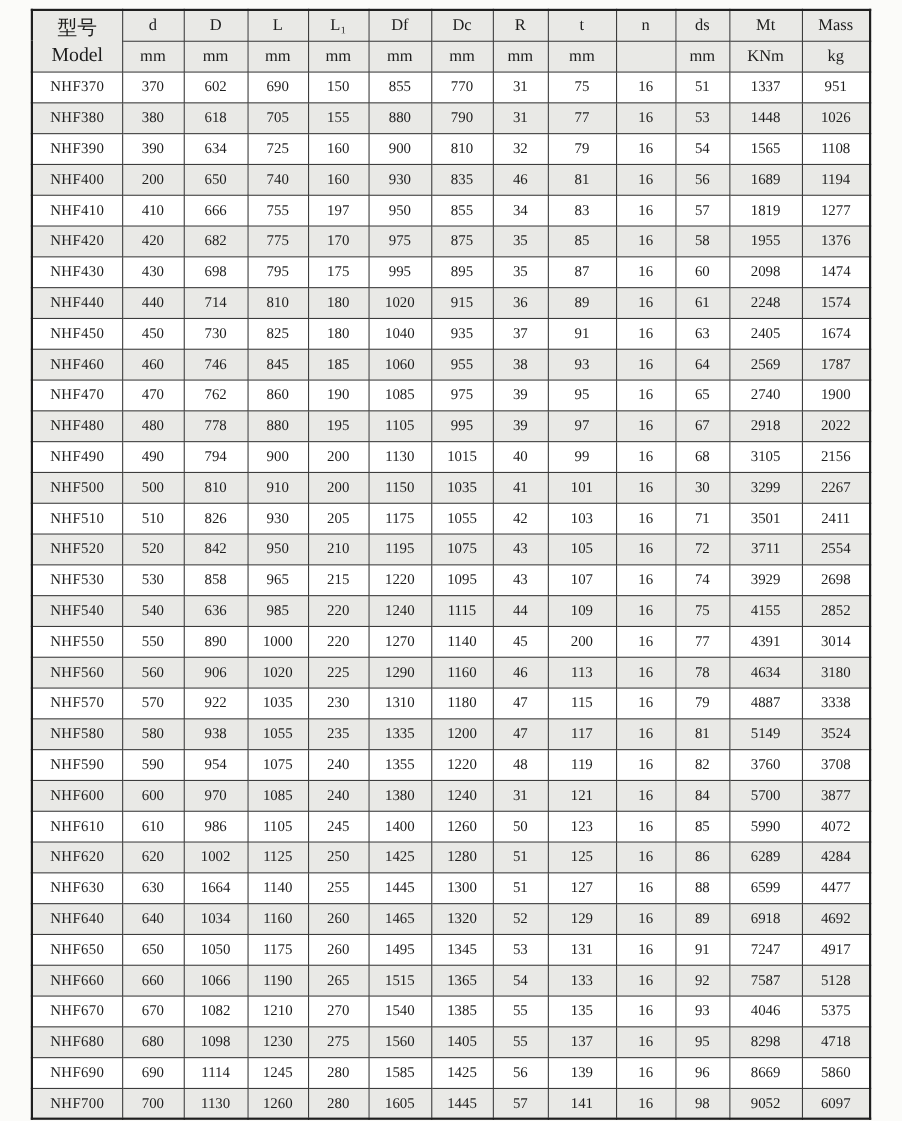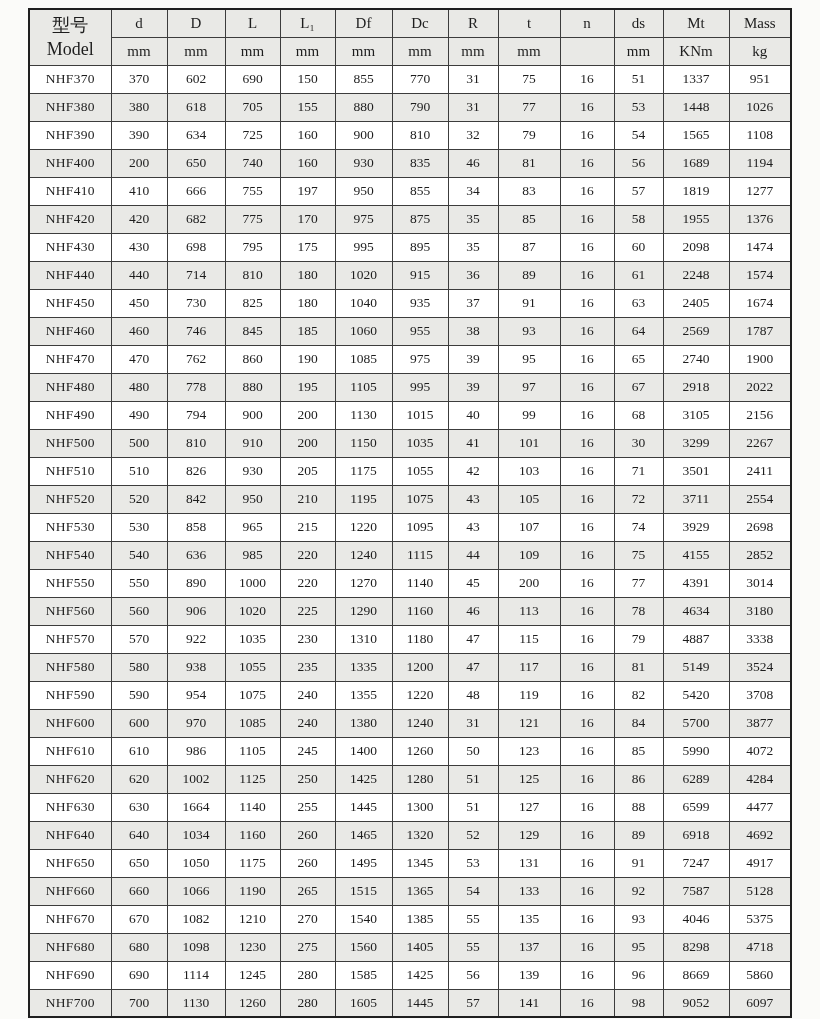--- a/index.html
+++ b/index.html
@@ -445,21 +445,21 @@
           <td>590</td>
           <td>954</td>
           <td>1075</td>
           <td>240</td>
           <td>1355</td>
           <td>1220</td>
           <td>48</td>
           <td>119</td>
           <td>16</td>
           <td>82</td>
-          <td>5420</td>
+          <td>3760</td>
           <td>3708</td>
         </tr>
         <tr class="alt">
           <td class="model-cell">NHF600</td>
           <td>600</td>
           <td>970</td>
           <td>1085</td>
           <td>240</td>
           <td>1380</td>
           <td>1240</td>

